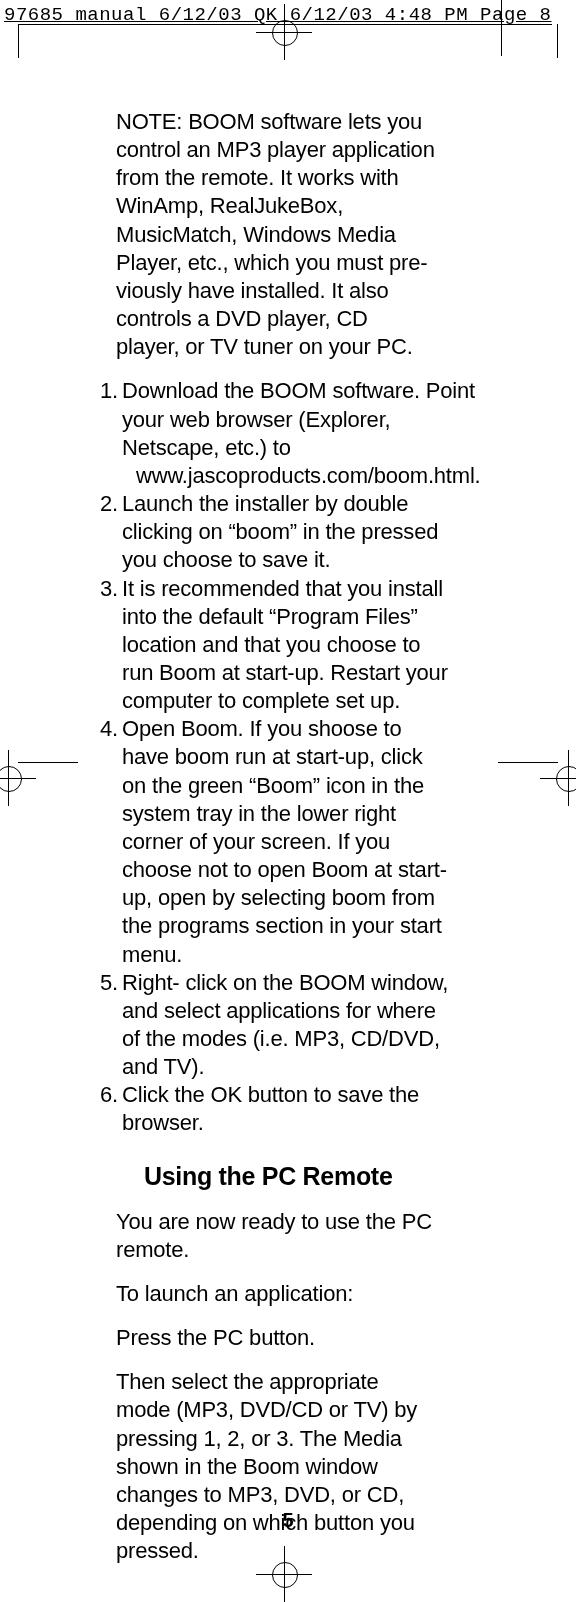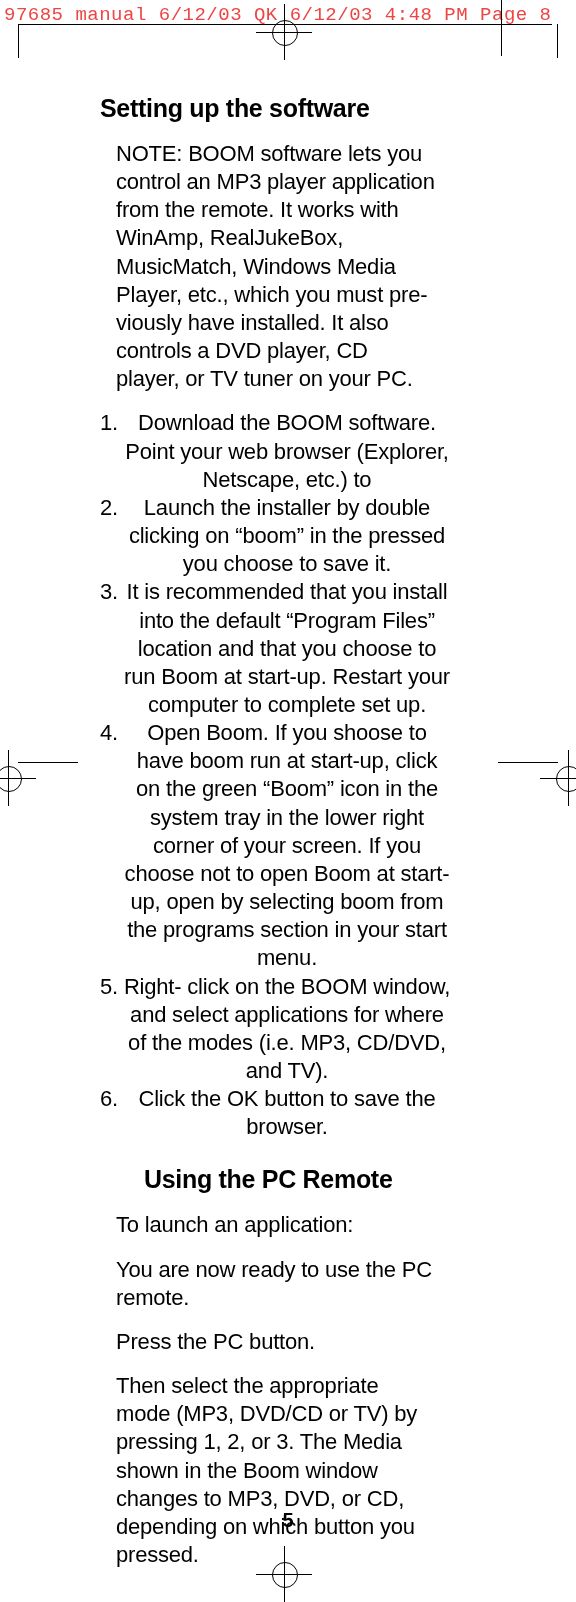--- a/index.html
+++ b/index.html
@@ -14,21 +14,22 @@
   }
   .header-line {
     position: absolute;
     top: 0;
     left: 0;
     right: 0;
     font-family: "Courier New", monospace;
     font-size: 19px;
     letter-spacing: 0.5px;
     padding: 4px 0 0 4px;
-    color: #ef4444;
+    color: #000000;
+    text-decoration: underline;
   }
   .crop-top-left {
     position: absolute;
     top: 24px;
     left: 18px;
     width: 534px;
     height: 8px;
     border-top: 1px solid #000;
   }
   .crop-top-left-v {
@@ -105,21 +106,21 @@
     letter-spacing: -0.3px;
   }
   h2.gap { margin-top: 22px; margin-left: 44px; }
   .para { margin: 16px; }
   .list-item {
     display: flex;
   }
   .num {
     flex: 0 0 22px;
   }
-  .li-body { flex: 1; text-align: center; }
+  .li-body { flex: 1; }
   .indent { padding-left: 14px; display:block; }
   .pagenum {
     position: absolute;
     bottom: 70px;
     left: 0; right: 0;
     text-align: center;
     font-weight: bold;
     font-size: 20px;
   }
 </style>
@@ -148,27 +149,27 @@
 <div class="reg-mark reg-right">
     <div class="h"></div>
     <div class="v"></div>
   </div>
 
 <div class="side-line-left"></div>
 <div class="side-line-right"></div>
 
 <div class="content">
 
-  <h2>Setting up the software</h2>
   <p class="para">NOTE: BOOM software lets you control an MP3 player application from the remote. It works with WinAmp, RealJukeBox, MusicMatch, Windows Media Player, etc., which you must pre­viously have installed. It also controls a DVD player, CD player, or TV tuner on your PC.</p>
 
   <div class="list-item">
     <div class="num">1.</div>
     <div class="li-body">
       <span>Download the BOOM software. Point your web browser (Explorer, Netscape, etc.) to</span>
+      <span class="indent">www.jascoproducts.com/boom.html.</span>
     </div>
   </div>
 
   <div class="list-item">
     <div class="num">2.</div>
     <div class="li-body">Launch the installer by double click­ing on “boom” in the pressed you choose to save it.</div>
   </div>
 
   <div class="list-item">
     <div class="num">3.</div>
@@ -184,20 +185,20 @@
     <div class="num">5.</div>
     <div class="li-body">Right- click on the BOOM window, and select applications for where of the modes (i.e. MP3, CD/DVD, and TV).</div>
   </div>
 
   <div class="list-item">
     <div class="num">6.</div>
     <div class="li-body">Click the OK button to save the browser.</div>
   </div>
 
   <h2 class="gap">Using the PC Remote</h2>
+  <p class="para">You are now ready to use the PC remote.</p>
   <p class="para">To launch an application:</p>
-  <p class="para">You are now ready to use the PC remote.</p>
   <p class="para">Press the PC button.</p>
   <p class="para">Then select the appropriate mode (MP3, DVD/CD or TV) by pressing 1, 2, or 3. The Media shown in the Boom window changes to MP3, DVD, or CD, depending on which button you pressed.</p>
 
 </div>
 
 <div class="pagenum">5</div>
 
 </body></html>

